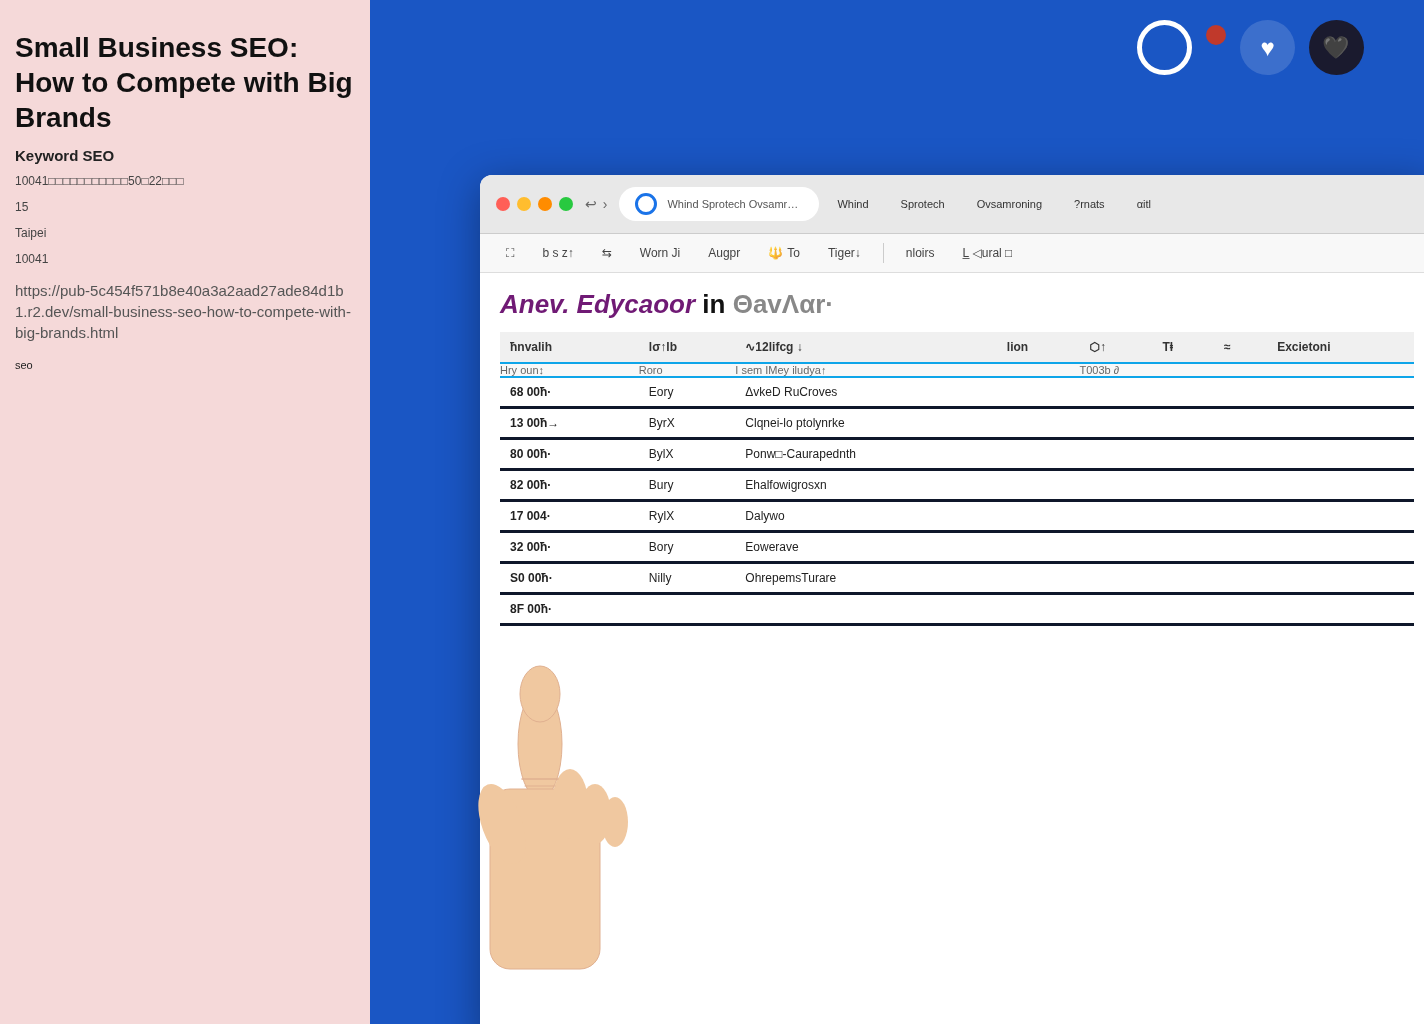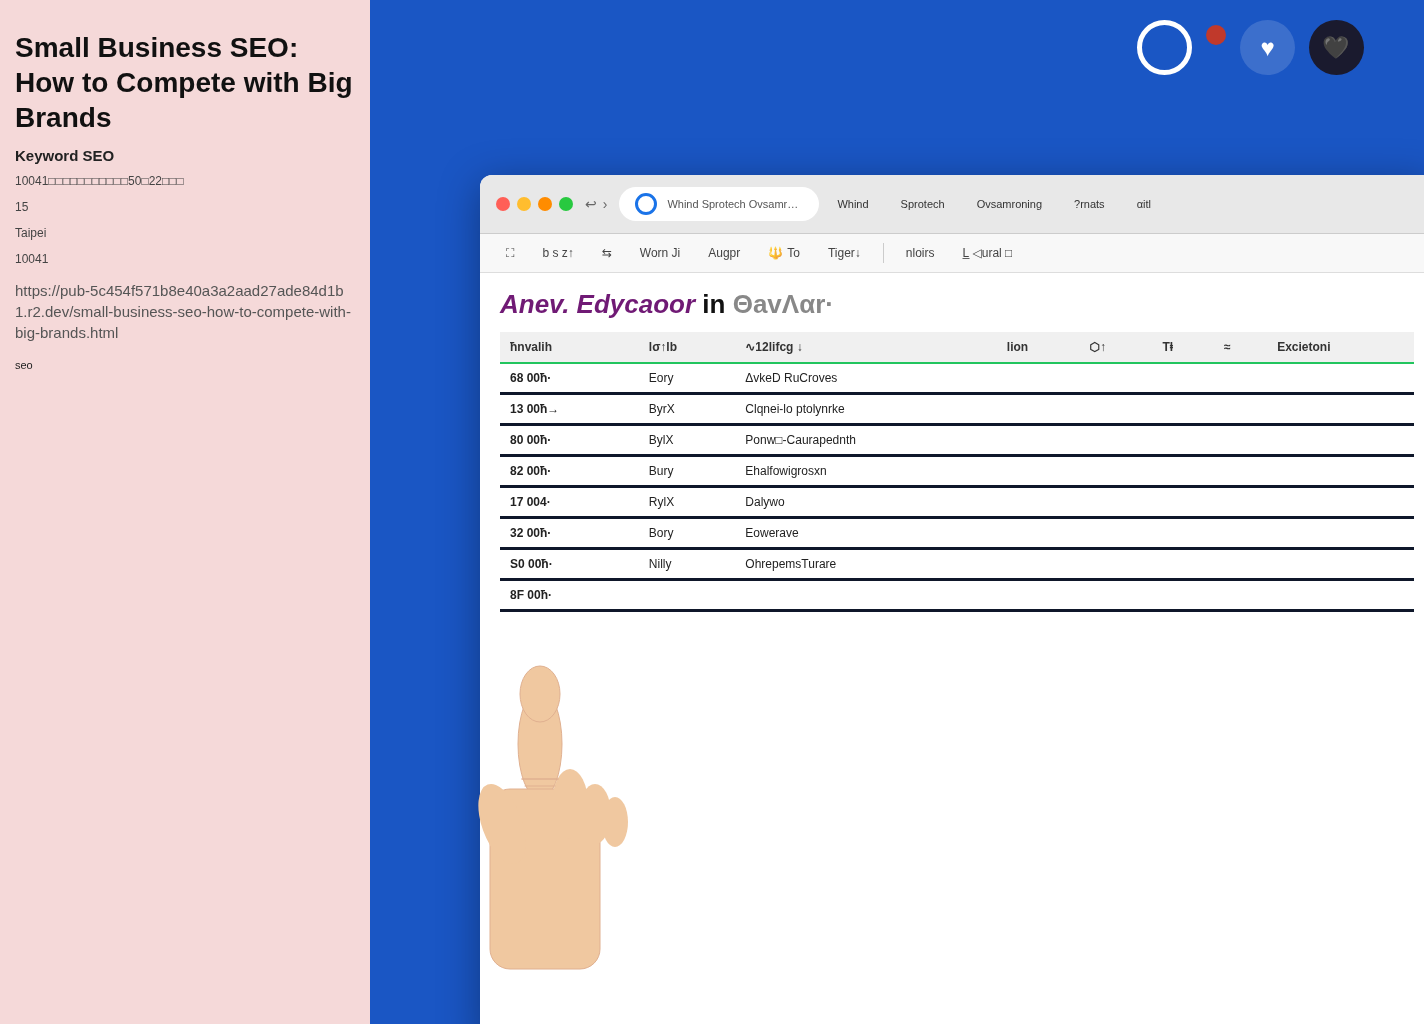--- a/index.html
+++ b/index.html
@@ -212,21 +212,21 @@
 
     
     .data-table {
       width: 100%;
       border-collapse: collapse;
       font-size: 12px;
     }
 
     .data-table thead tr {
       background: #f0f0f0;
-      border-bottom: 2px solid #22c55e;
+      border-bottom: 2px solid #0ea5e9;
     }
 
     .data-table thead th {
       padding: 8px 10px;
       text-align: left;
       font-weight: 600;
       color: #333;
       white-space: nowrap;
     }
 
@@ -393,20 +393,26 @@
               <tr>
                 <th>ħnvalih</th>
                 <th>lσ↑lb</th>
                 <th>∿12lifcg ↓</th>
                 <th>lion</th>
                 <th>⬡↑</th>
                 <th>Tⱡ</th>
                 <th>≈</th>
                 <th>Excietoni</th>
               </tr>
+              <tr style="background:#f8f8f8;font-size:11px;color:#666;">
+                <td>Hry oun↕</td>
+                <td>Roro</td>
+                <td colspan="2">I sem IMey iludya↑</td>
+                <td colspan="4">T003b ∂</td>
+              </tr>
             </thead>
             <tbody>
               <tr>
                 <td class="col-volume">68 00ħ·</td>
                 <td class="col-difficulty">Eory</td>
                 <td class="col-keyword">ΔvkeD RuCroves</td>
                 <td></td>
                 <td></td>
                 <td></td>
                 <td></td>

